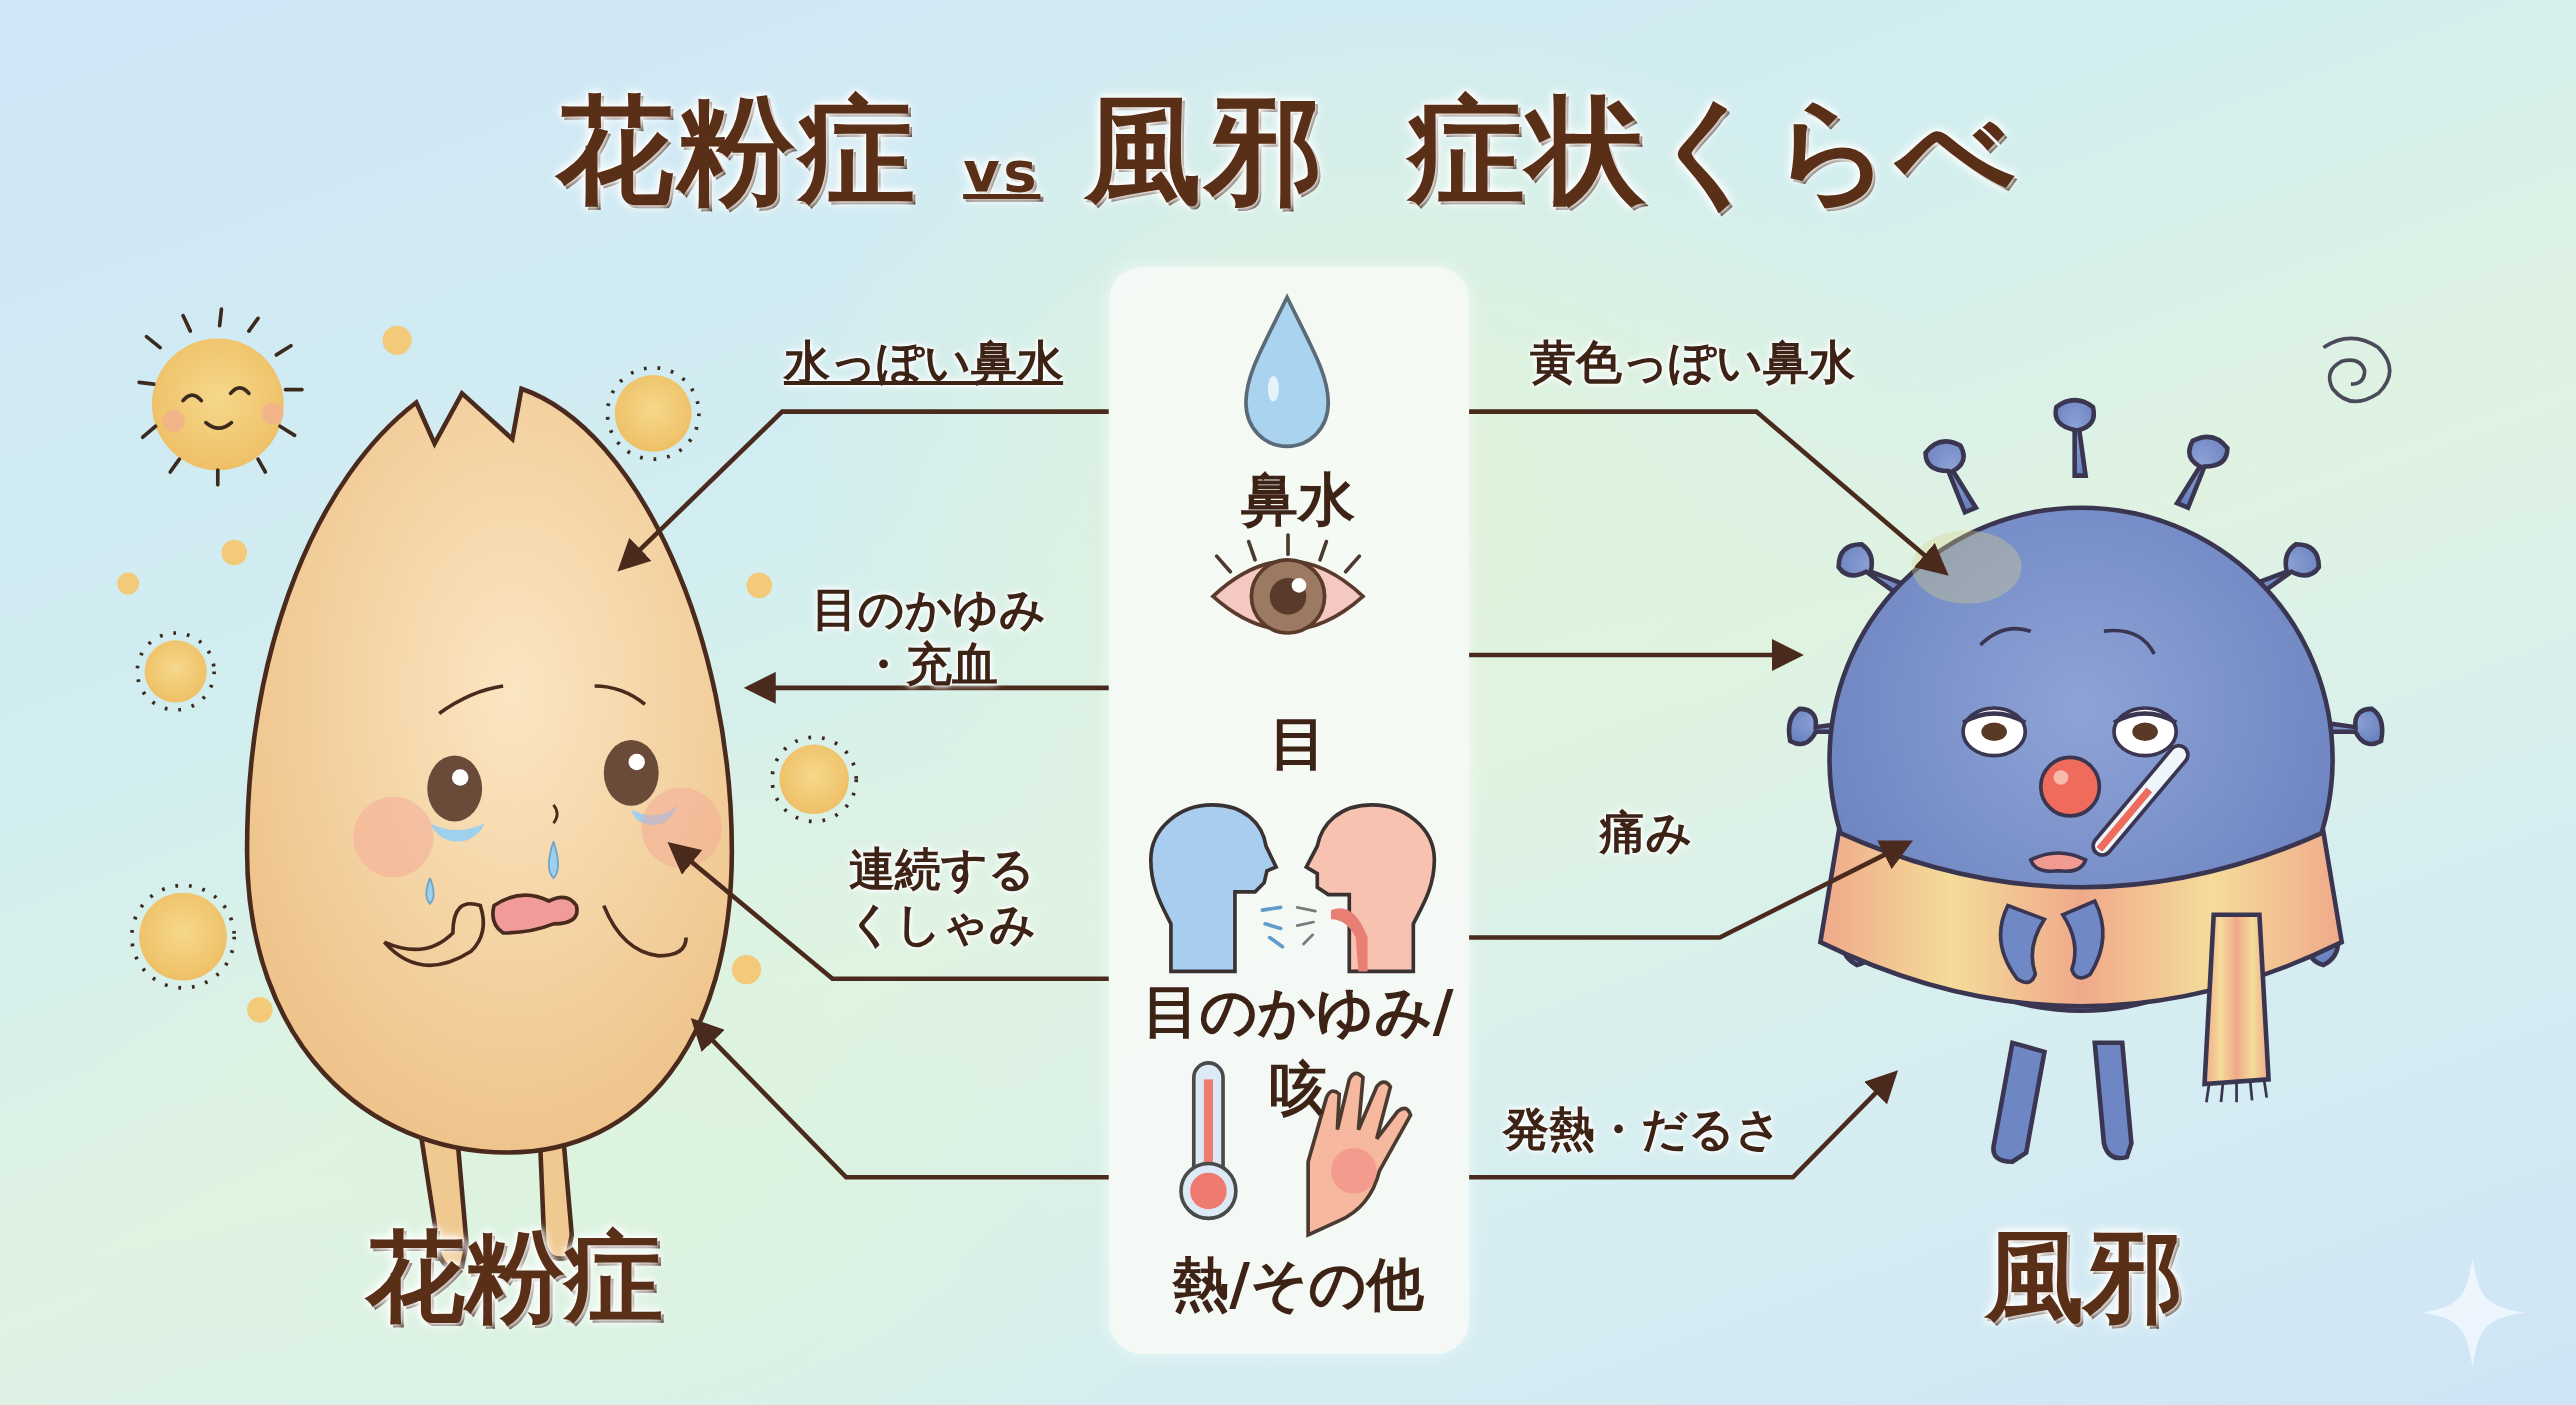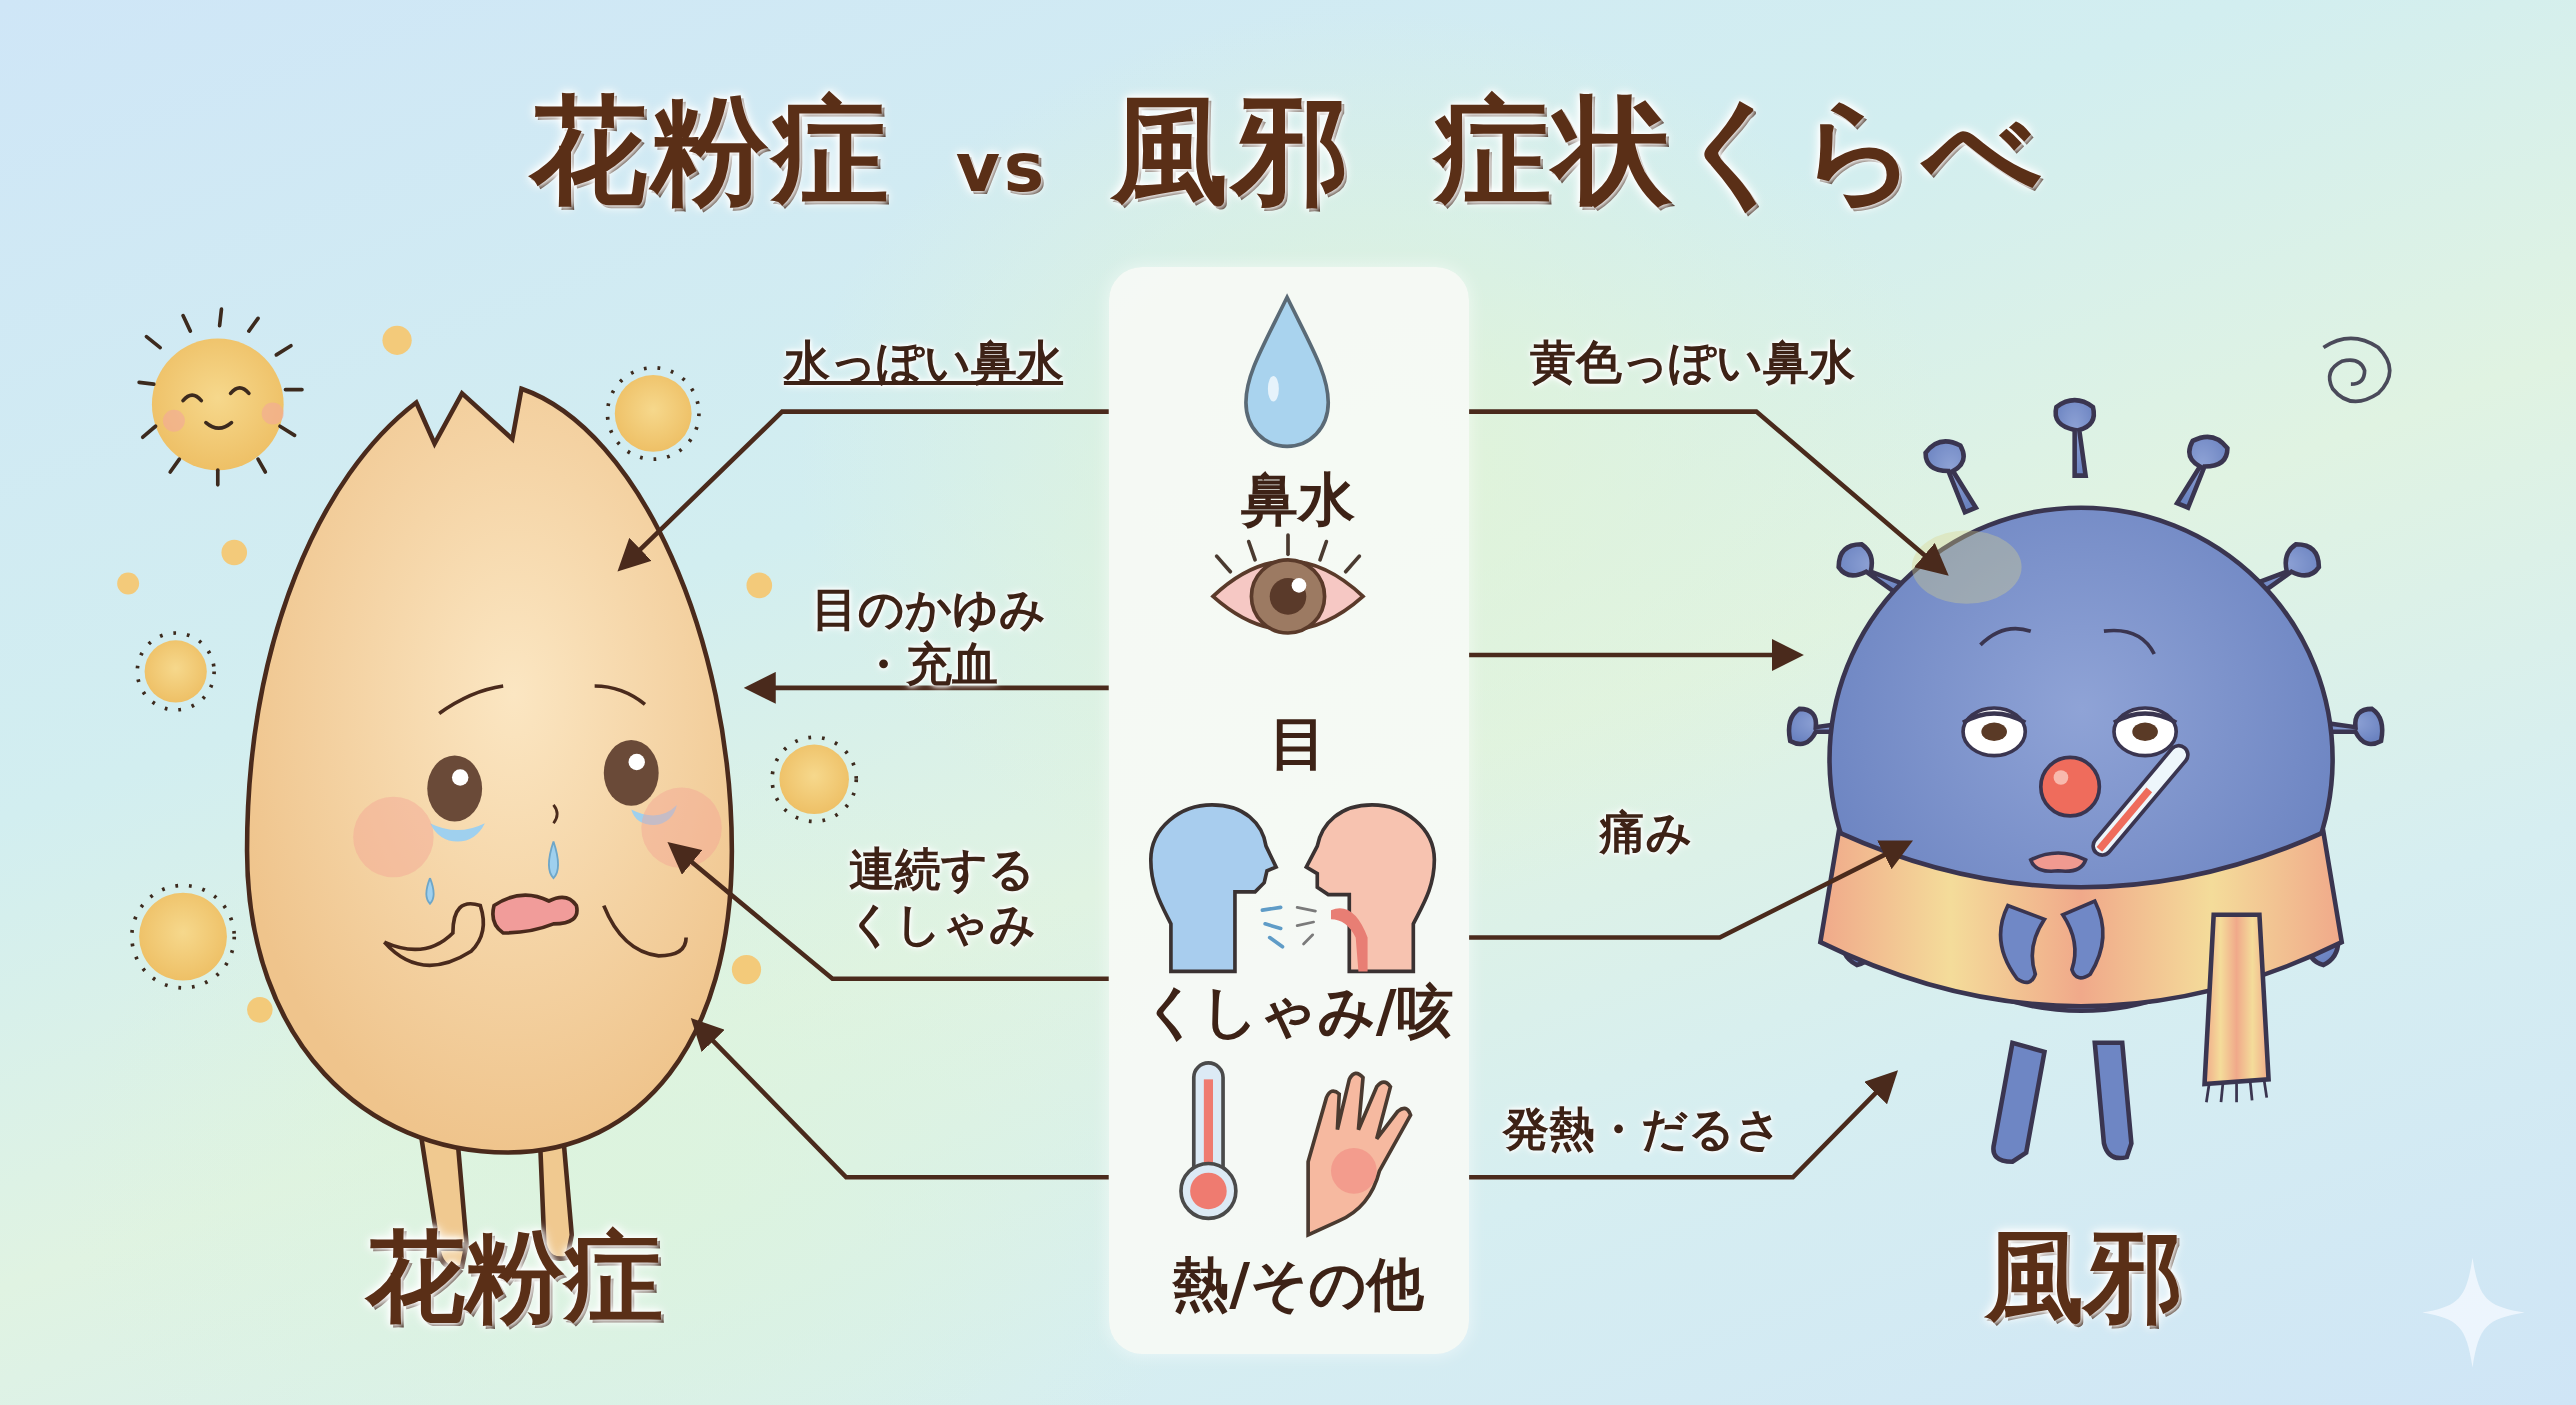--- a/index.html
+++ b/index.html
@@ -11,21 +11,21 @@
         linear-gradient(160deg, #cfe6f7 0%, #d2eef0 35%, #e0f3e2 55%, #d6eef1 75%, #cfe5f6 100%);
       font-family: "DejaVu Sans", "Liberation Sans", sans-serif;
       color:#4a2a1c;
     }
     .abs { position:absolute; }
     .title {
       left:0; top:73px; width:2576px; text-align:center;
       font-size:117px; font-weight:bold; color:#5a2f17; letter-spacing:3.7px;
       text-shadow: 0 0 5.5px #fff, 0 0 9.1px #fff, 0 0 12.8px #fff, 2.7px 2.7px 0 #2e1608;
     }
-    .title .vs { font-size:68px; margin:0 19px; }
+    .title .vs { font-size:56px; margin:0 0;text-decoration:underline; }
     .panel {
       left:1109px; top:267px; width:360px; height:1087px;
       background:rgba(246,250,245,0.93); border-radius:33px;
       box-shadow:0 0 18.3px rgba(255,255,255,0.6);
     }
     .cat-label {
       width:360px; left:1109px; text-align:center;
       font-size:57px; font-weight:bold; color:#3d2216;padding-left:9px;
     }
     .symptom {
@@ -262,21 +262,21 @@
     <polyline points="1606,716 1965,716" marker-end="url(#ah)"></polyline>
     <polyline points="1606,1025 1880,1025 2085,922" marker-end="url(#ah)"></polyline>
     <polyline points="1606,1287 1960,1287 2070,1175" marker-end="url(#ah)"></polyline>
   </g>
 
   <path d="M2703,1375 C2710,1420 2718,1428 2760,1435 C2718,1442 2710,1450 2703,1495 C2696,1450 2688,1442 2648,1435 C2688,1428 2696,1420 2703,1375 z" fill="rgba(245,250,255,0.75)"></path>
 </svg>
 
 <div class="abs cat-label" style="top:462px">鼻水</div>
 <div class="abs cat-label" style="top:706px">目</div>
-<div class="abs cat-label" style="top:974px">くしゃみ/咳</div>
+<div class="abs cat-label" style="top:974px">目のかゆみ/咳</div>
 <div class="abs cat-label" style="top:1247px">熱/その他</div>
 
 <div class="abs symptom" style="left:759px; top:335px; width:329px;text-decoration:underline;">水っぽい鼻水</div>
 <div class="abs symptom" style="left:787px; top:582px; width:284px;">
   <div>目のかゆみ</div>
   <div>・充血</div>
 </div>
 <div class="abs symptom" style="left:823px; top:842px; width:238px;">
   <div>連続する</div>
   <div>くしゃみ</div>

